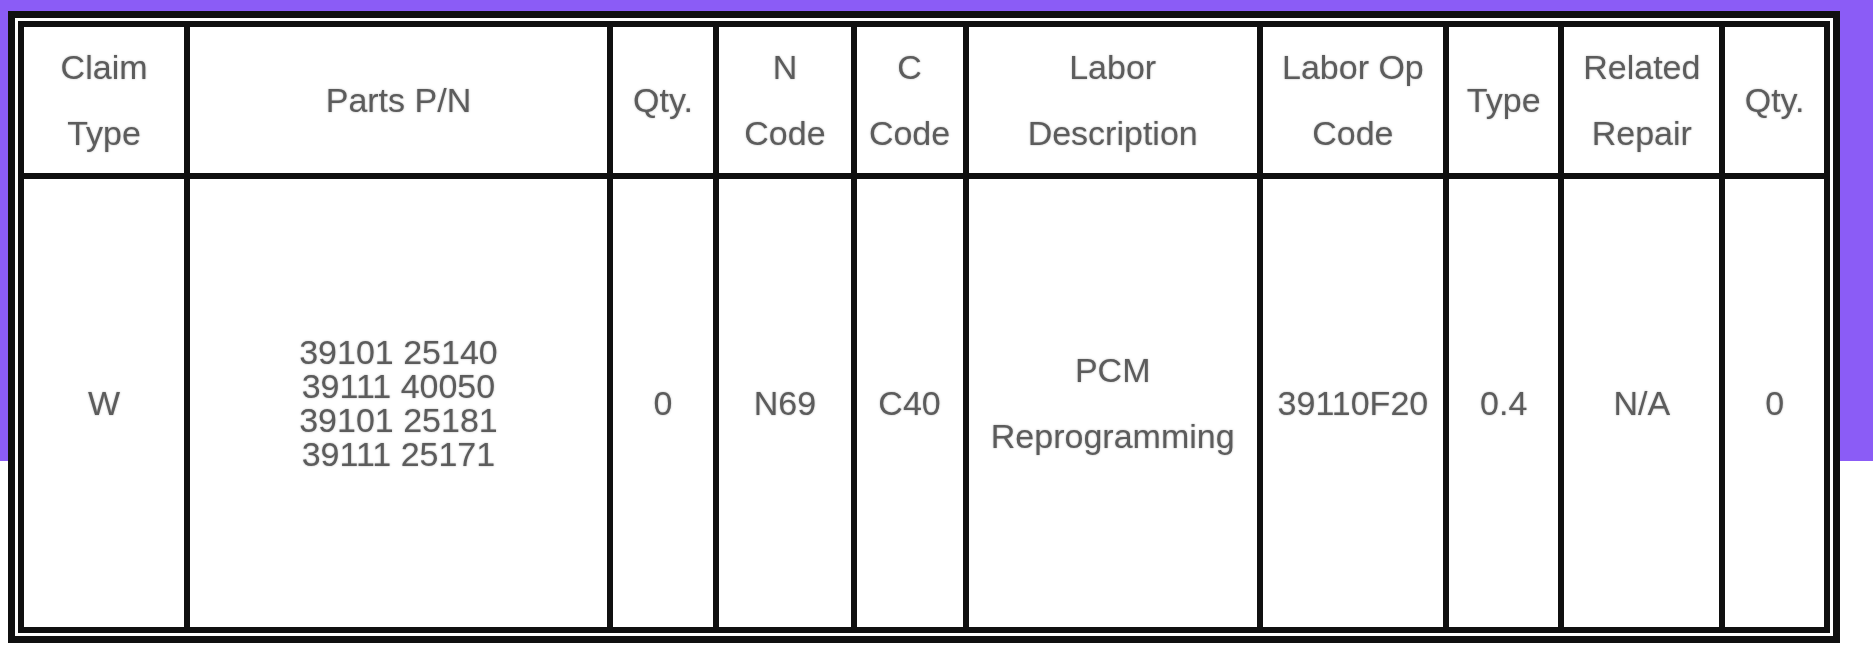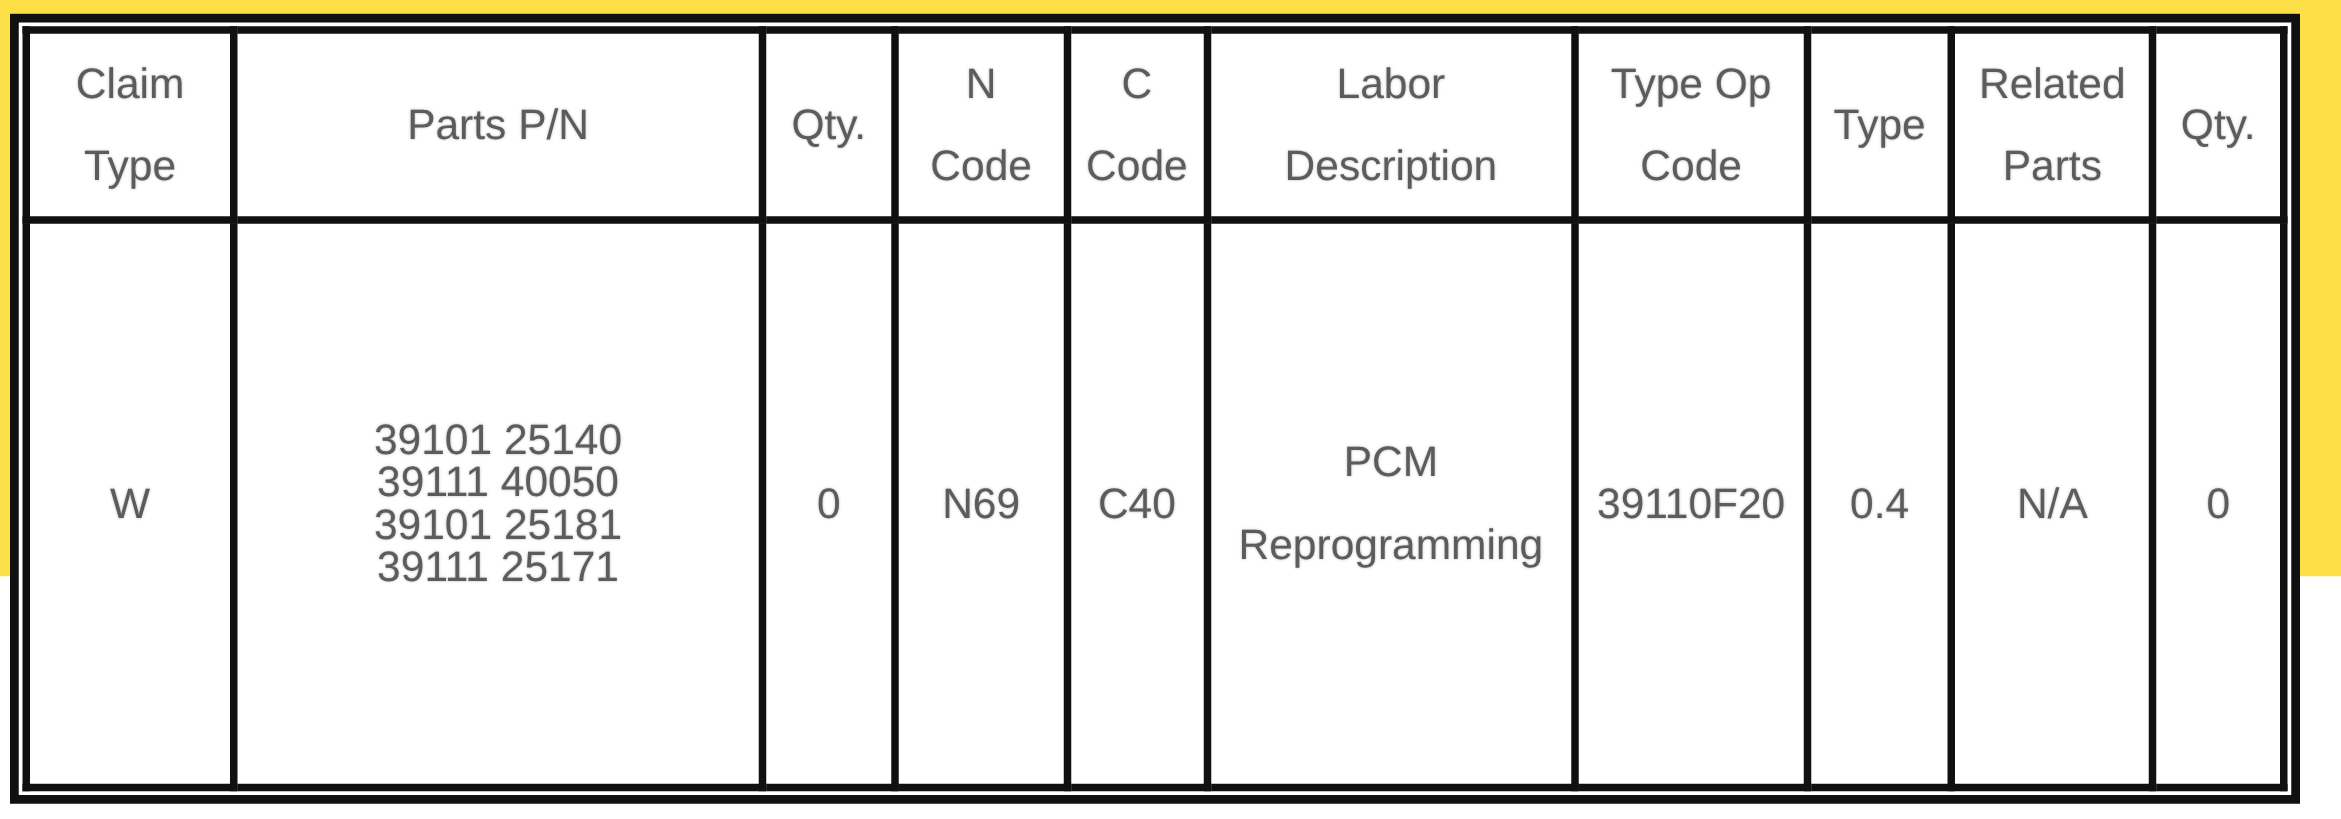--- a/index.html
+++ b/index.html
@@ -8,21 +8,21 @@
     background: #ffffff;
     width: 1873px;
     height: 655px;
     overflow: hidden;
     font-family: "Liberation Sans", "DejaVu Sans", sans-serif;
   }
   .canvas {
     position: relative;
     width: 1873px;
     height: 461px;
-    background: #fde047;
+    background: #8b5cf6;
   }
   
   .table-frame {
     position: absolute;
     left: 8px;
     top: 11px;
     width: 1832px;
     height: 632px;
     border: 7px solid #101010;
     padding: 3px;
@@ -111,29 +111,29 @@
           </th>
           <th>
             <span class="multiline">C
 Code</span>
           </th>
           <th>
             <span class="multiline">Labor
 Description</span>
           </th>
           <th>
-            <span class="multiline">Type Op
+            <span class="multiline">Labor Op
 Code</span>
           </th>
           <th>
             <span class="singleline">Type</span>
           </th>
           <th>
             <span class="multiline">Related
-Parts</span>
+Repair</span>
           </th>
           <th>
             <span class="singleline">Qty.</span>
           </th>
         </tr>
       </thead>
       <tbody>
         <tr>
           <td>
             <span class="singleline">W</span>

